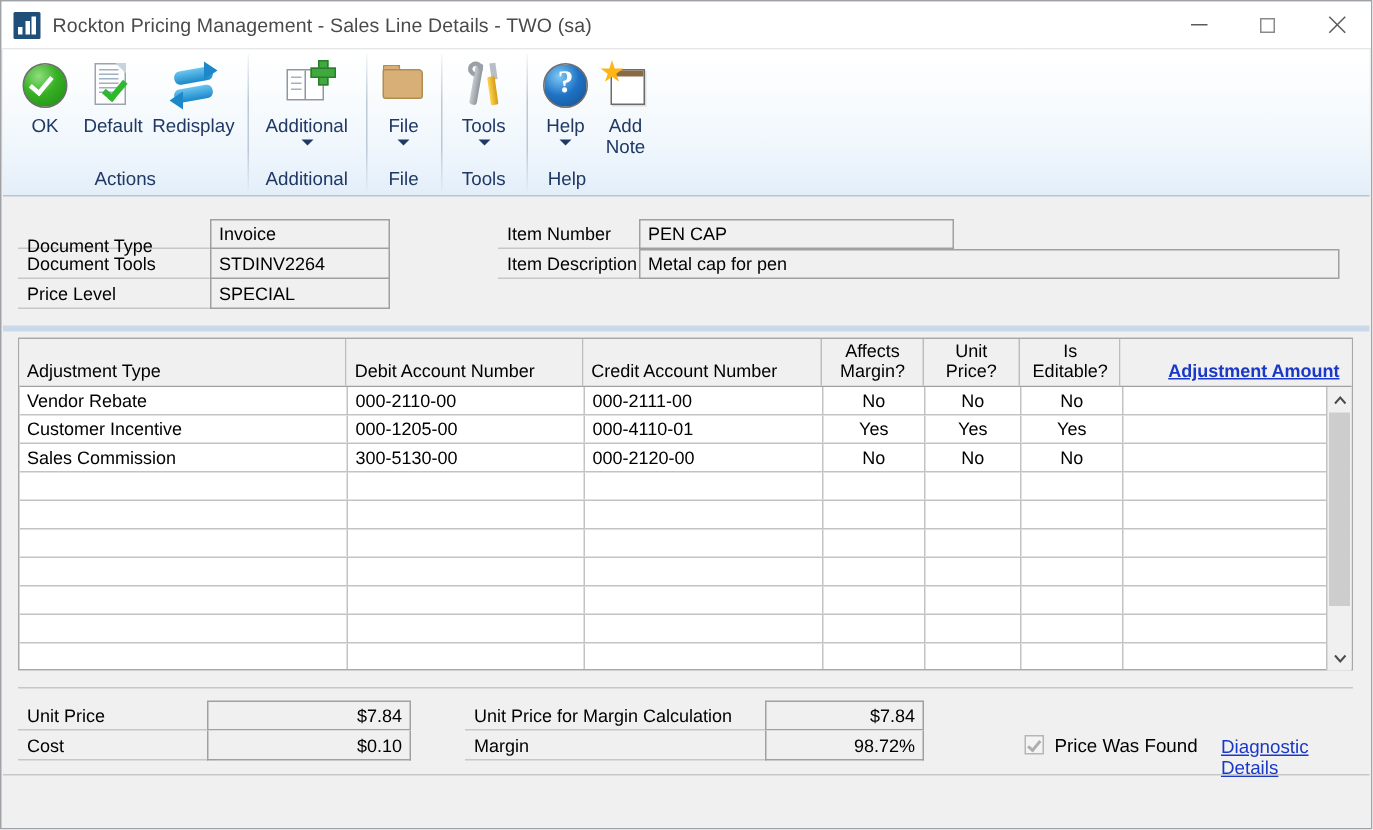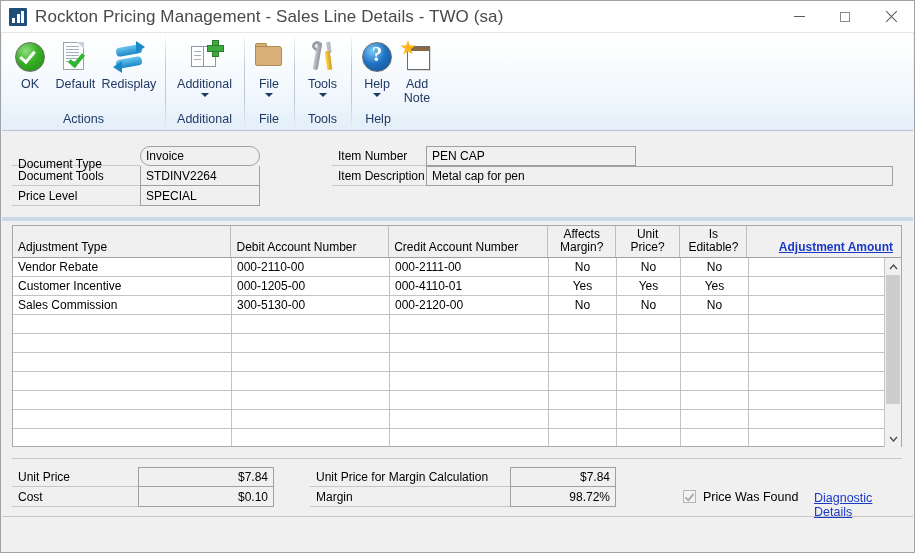--- a/index.html
+++ b/index.html
@@ -31,21 +31,21 @@
     background: #1f4e79;
     border-radius: 1px;
     position: relative;
     flex: 0 0 auto;
   }
   #app-icon .bar { position: absolute; bottom: 3px; width: 3px; background: #ffffff; }
   #app-icon .b1 { left: 3px;  height: 5px; }
   #app-icon .b2 { left: 7.5px; height: 9px; }
   #app-icon .b3 { left: 12px; height: 12px; }
   #title-text {
-    font-size: 17px; color: #4a4a4a; white-space: nowrap;
+    font-size: 13px; color: #4a4a4a; white-space: nowrap;
     letter-spacing: 0.1px;
   }
   .wbtn {
     width: 46px; height: 31px;
     display: flex; align-items: center; justify-content: center;
     color: #5a5a5a;
   }
   #win-controls { position: absolute; right: 0; top: 0; display: flex; }
   .glyph-min { width: 11px; height: 1px; background: #5a5a5a; }
   .glyph-max { width: 10px; height: 10px; border: 1px solid #8a8a8a; }
@@ -422,21 +422,21 @@
       </div>
       <div class="gname" style="padding-right:44px;">Help</div>
     </div>
   </div>
 
   <div id="content">
 
     <div class="fieldblock" style="left:10px; top:14px; width:248px;">
       <div class="frow">
         <div class="flabel" style="width:128px;margin-top:16px;">Document Type</div>
-        <div class="fval first" style="width:120px;border-radius:10px;">Invoice</div>
+        <div class="fval first" style="width:120px;">Invoice</div>
       </div>
       <div class="frow">
         <div class="flabel" style="width:128px;">Document Tools</div>
         <div class="fval" style="width:120px;">STDINV2264</div>
       </div>
       <div class="frow">
         <div class="flabel" style="width:128px;">Price Level</div>
         <div class="fval" style="width:120px;">SPECIAL</div>
       </div>
     </div>

